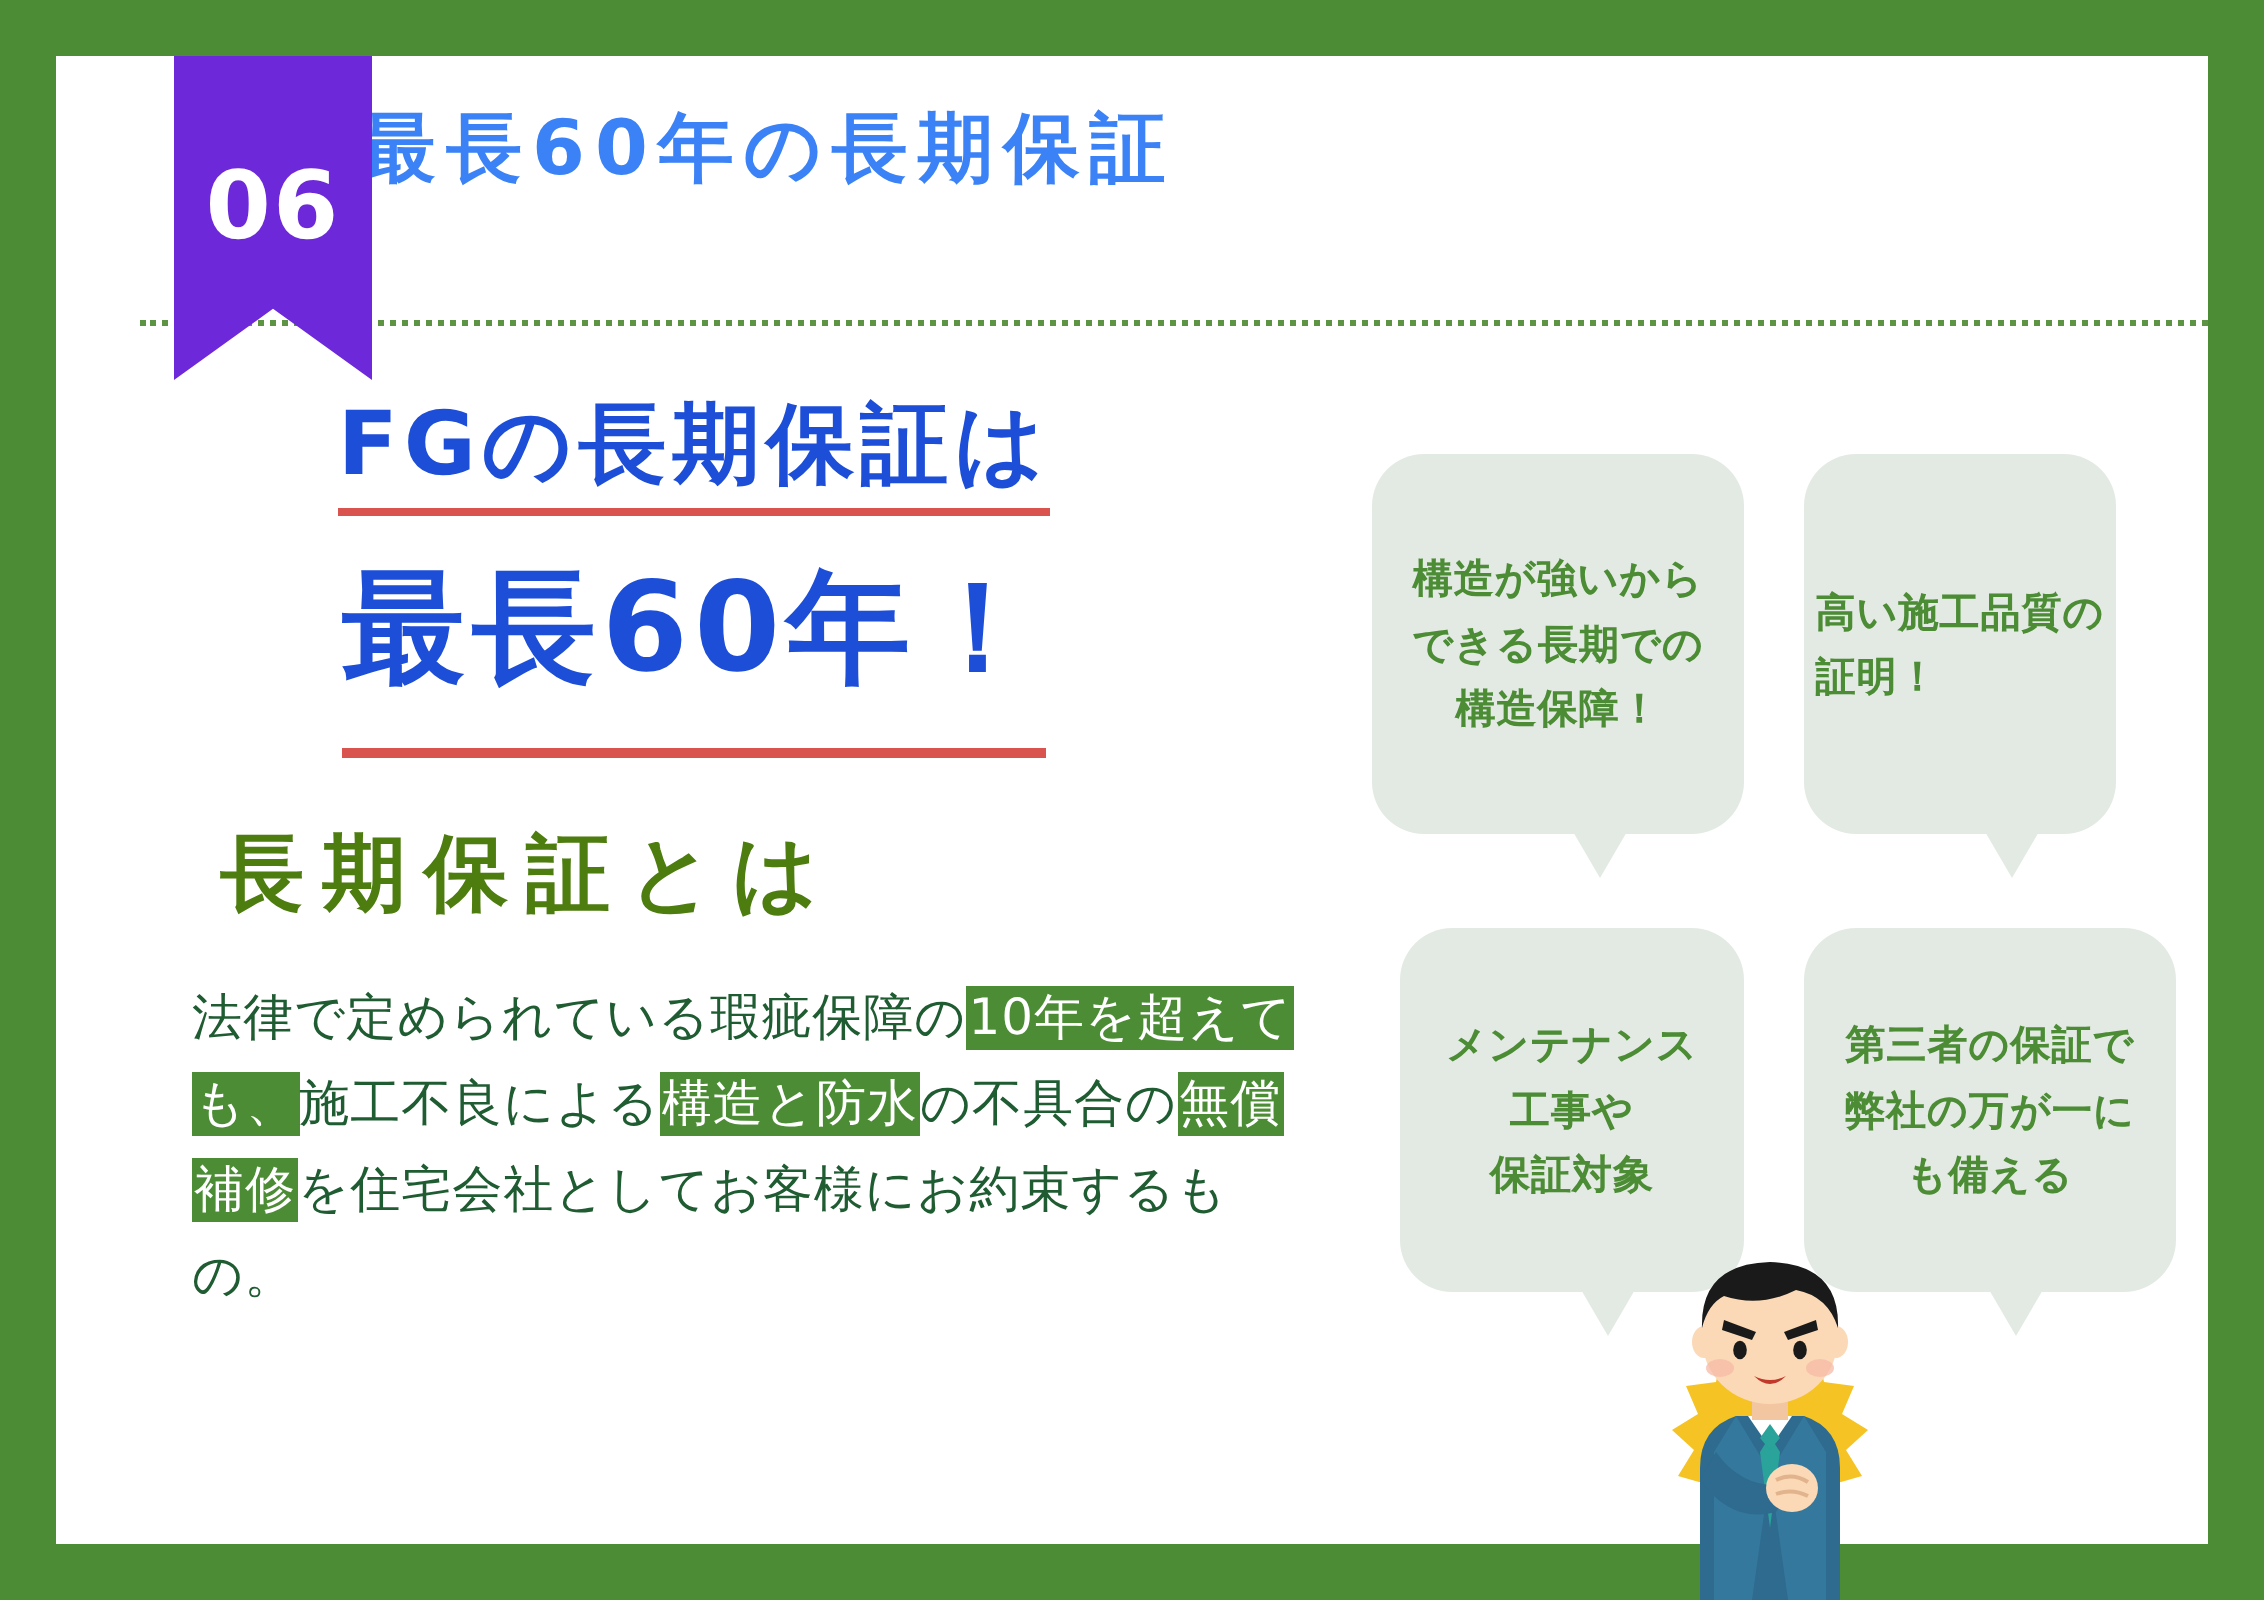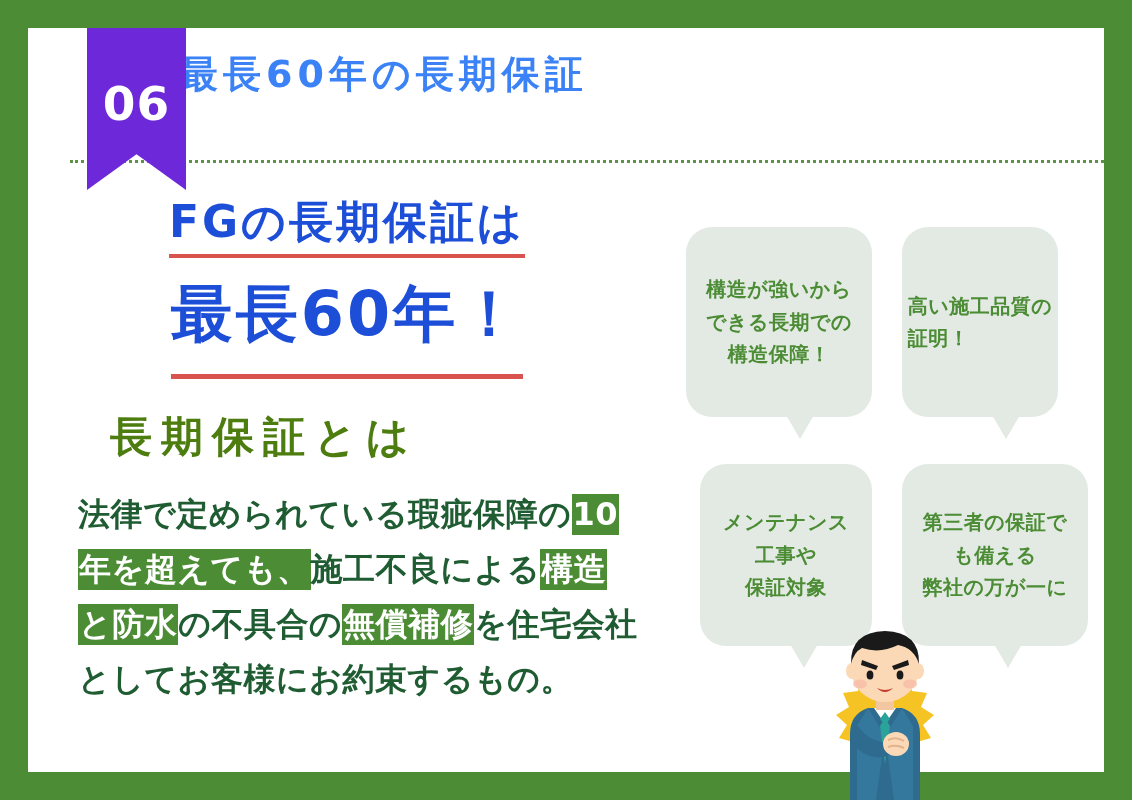--- a/index.html
+++ b/index.html
@@ -97,23 +97,24 @@
     color:#4d7c0f;
     font-size:42px;
     font-weight:bold;
     letter-spacing:9px;
     margin-top:30px;
     margin-left:32px;
     white-space:nowrap;
   }
   #body-text{
     margin-top:22px;
+    margin-left:18px;
     color:#1f5c32;
-    font-size:32px;
-    font-weight:bold;
+    font-size:25px;
+    font-weight:normal;
     line-height:1.72;
     letter-spacing:0.5px;
     width:560px;
   }
   #body-text .hl{
     background:#4b8c34;
     color:#ffffff;
     padding:1px 1px 2px 1px;
     box-decoration-break:clone;
     -webkit-box-decoration-break:clone;
@@ -209,22 +210,22 @@
           <div>メンテナンス</div>
           <div>工事や</div>
           <div>保証対象</div>
         </div>
       <span class="tail"></span>
     </div>
 
     <div class="bubble" id="bubble-4">
       <div class="btxt">
           <div>第三者の保証で</div>
+          <div>弊社の万が一に</div>
           <div>も備える</div>
-          <div>弊社の万が一に</div>
         </div>
       <span class="tail"></span>
     </div>
 
     <div id="character">
       <svg viewBox="0 0 150 186" width="150" height="186" xmlns="http://www.w3.org/2000/svg">
 
         <g>
           <polygon points="75,58 85,70 99,62 102,77 117,79 111,93 124,101 113,111 121,124 107,128 108,143 93,140 88,154 75,146 62,154 57,140 42,143 43,128 29,124 37,111 26,101 39,93 33,79 48,77 51,62 65,70" fill="#f6c324"></polygon>
         </g>

